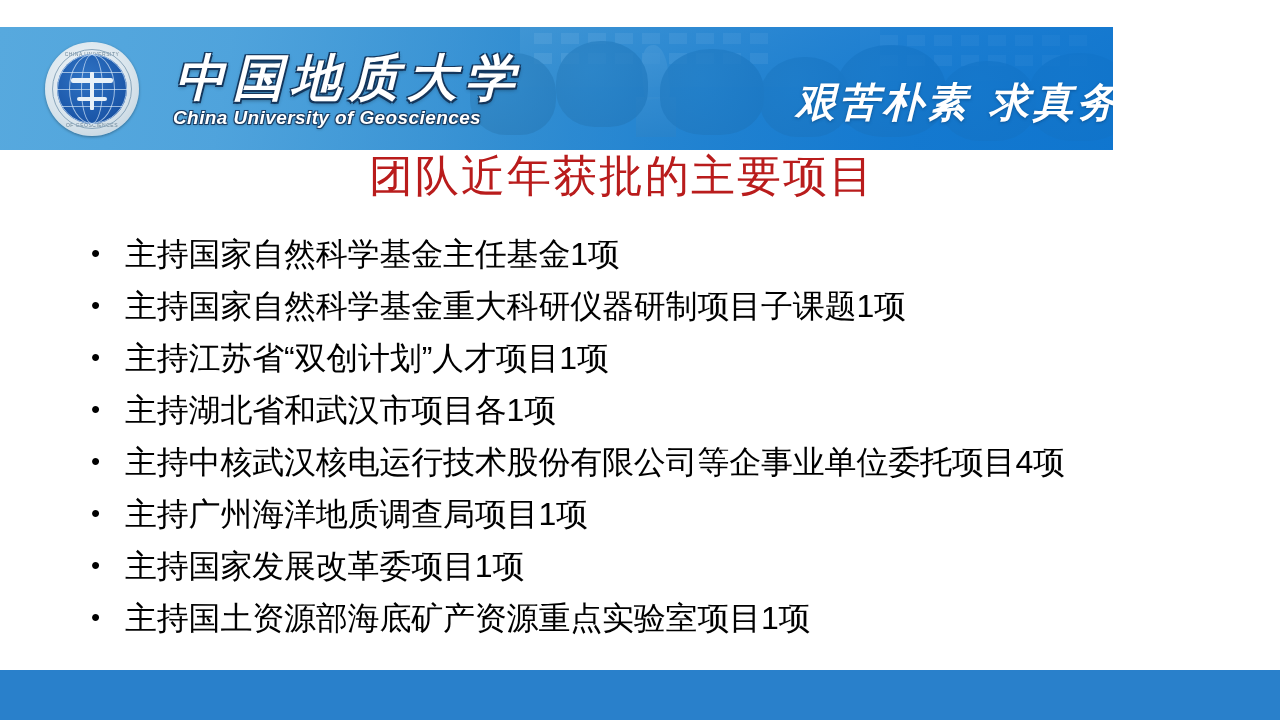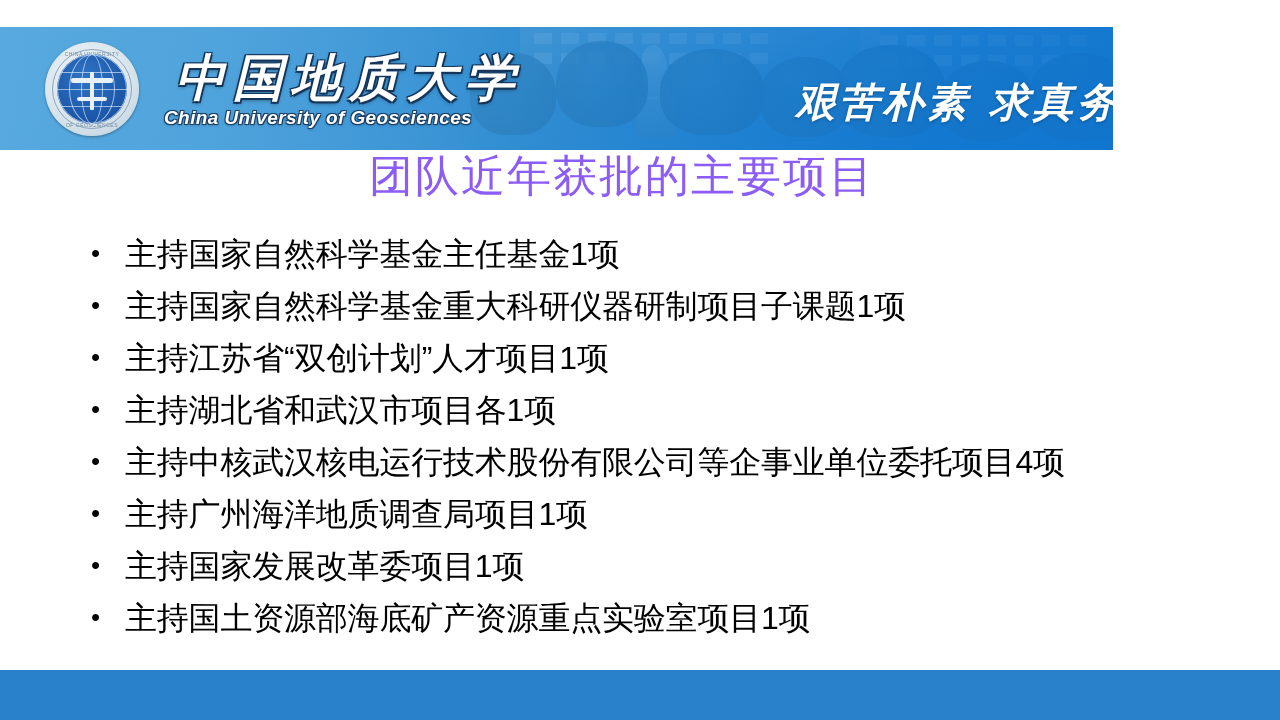--- a/index.html
+++ b/index.html
@@ -117,21 +117,21 @@
     font-family:"DejaVu Serif", serif;
     font-size:50px; font-weight:700; font-style:italic;
     color:#ffffff; letter-spacing:8px;
     text-shadow:
       -1.5px -1.5px 0 #14365c,  1.5px -1.5px 0 #14365c,
       -1.5px  1.5px 0 #14365c,  1.5px  1.5px 0 #14365c,
        0 2px 4px rgba(0,0,0,.45);
     white-space:nowrap;
   }
   .uni-en {
-    position:absolute; left:164px; top:80px;
+    position:absolute; left:173px; top:80px;
     font-family:"Liberation Sans", sans-serif;
     font-size:19px; font-weight:700; font-style:italic;
     color:#ffffff; letter-spacing:.4px;
     text-shadow:
       -1px -1px 0 #1b3f66, 1px -1px 0 #1b3f66,
       -1px  1px 0 #1b3f66, 1px  1px 0 #1b3f66,
        0 1px 3px rgba(0,0,0,.5);
     white-space:nowrap;
   }
 
@@ -153,21 +153,21 @@
     line-height:1.15; text-align:center;
     writing-mode:vertical-rl; letter-spacing:1px;
     text-shadow:0 1px 2px rgba(6,50,95,.5);
   }
 
   
   .slide-title {
     position:absolute; left:0; top:147px; width:1244px;
     text-align:center;
     font-family:"DejaVu Serif", serif;
-    font-size:44px; font-weight:400; color:#8b5cf6;
+    font-size:44px; font-weight:400; color:#b91c1c;
     letter-spacing:2px; white-space:nowrap;
   }
 
   .bullets {
     position:absolute; left:88px; top:228px;
     width:1180px;
     list-style:none;
   }
   .bullet {
     display:flex; align-items:flex-start;

